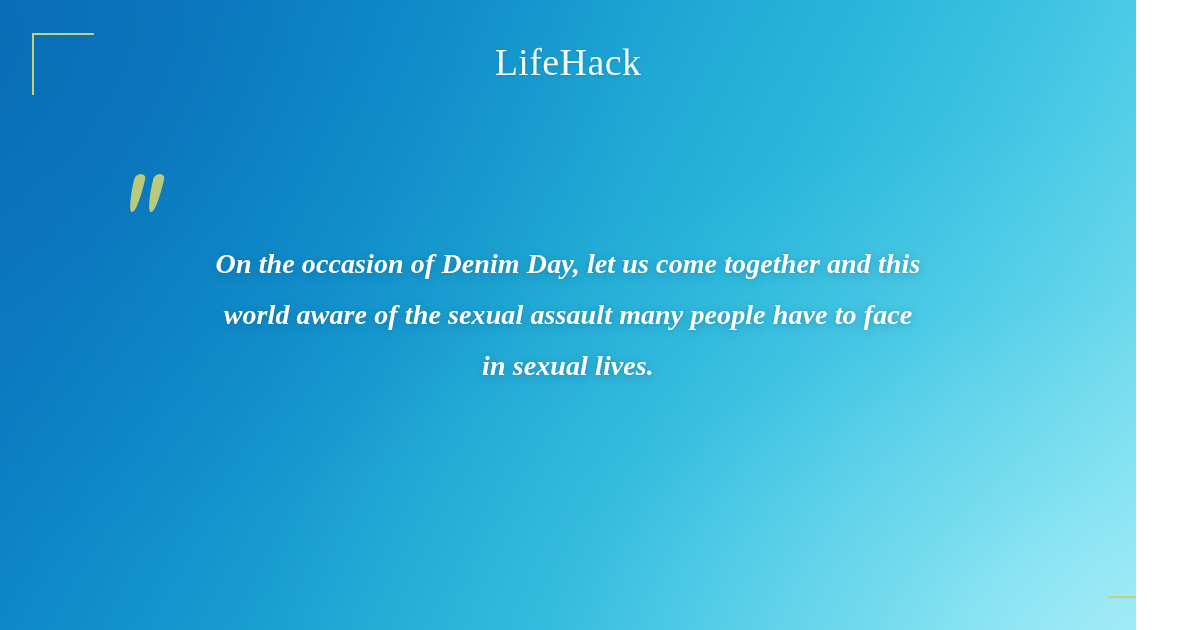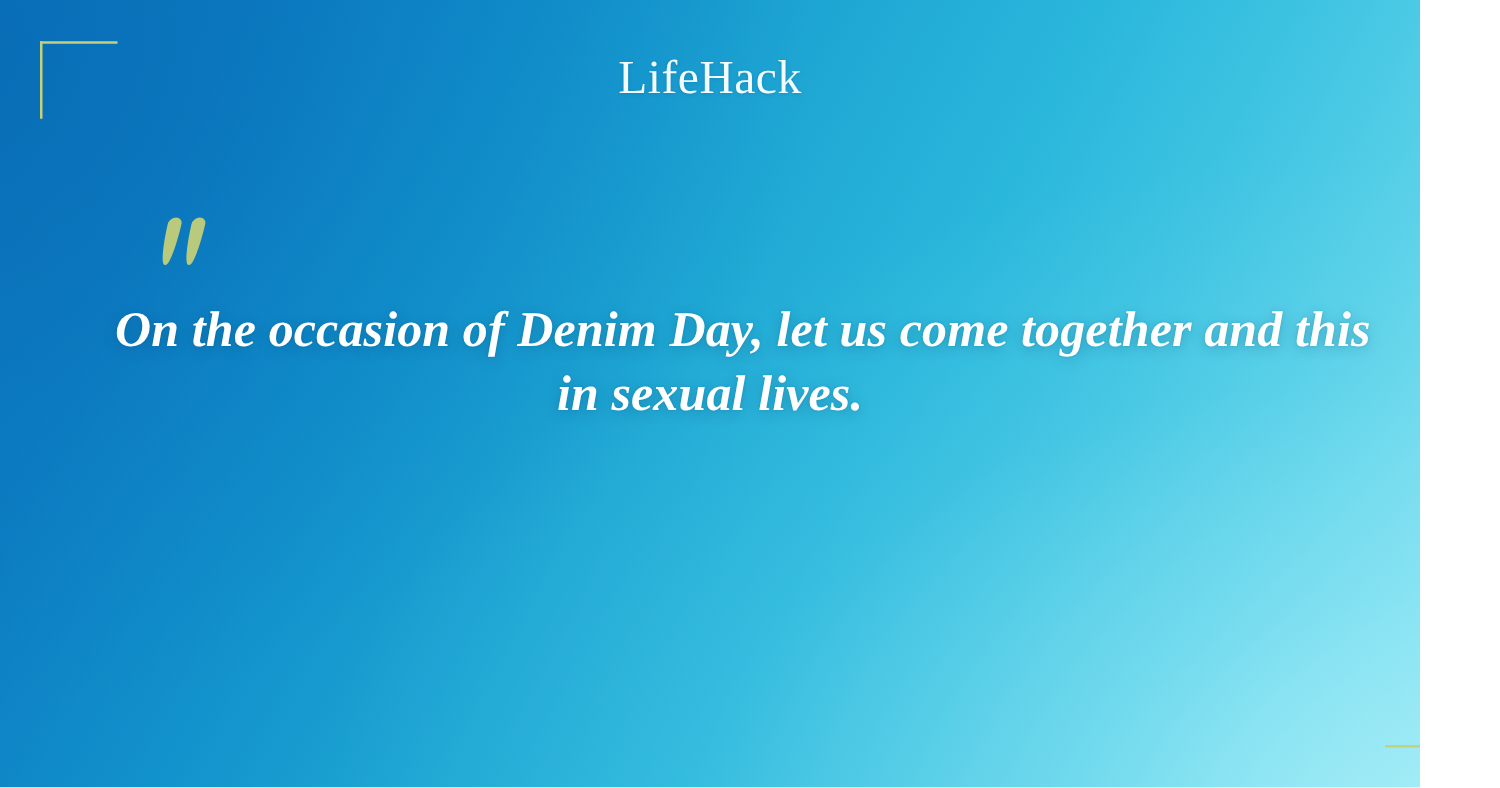--- a/index.html
+++ b/index.html
@@ -133,21 +133,21 @@
   .quote-block {
     position: absolute;
     left: 92px;
     right: 92px;
     top: 238px;
     text-align: center;
   }
   .quote-line {
     display: block;
     color: #ffffff;
-    font-size: 40px;
+    font-size: 28px;
     line-height: 51px;
     font-style: italic;
     font-weight: 700;
     letter-spacing: 0.1px;
     font-family: "Liberation Serif", "DejaVu Serif", serif;
     text-shadow:
       0 2px 10px rgba(3, 72, 112, 0.28),
       0 0px 2px rgba(3, 72, 112, 0.18);
     white-space: nowrap;
   }
@@ -171,17 +171,18 @@
 
     <div class="logo">LifeHack</div>
 
     <div class="quote-mark">
       <i class="q1"></i>
       <i class="q2"></i>
     </div>
 
     <div class="quote-block">
       <span class="quote-line">On the occasion of Denim Day, let us come together and this</span>
+      <span class="quote-line">world aware of the sexual assault many people have to face</span>
       <span class="quote-line">in sexual lives.</span>
     </div>
 
   </div>
 </div>
 
 </body></html>

